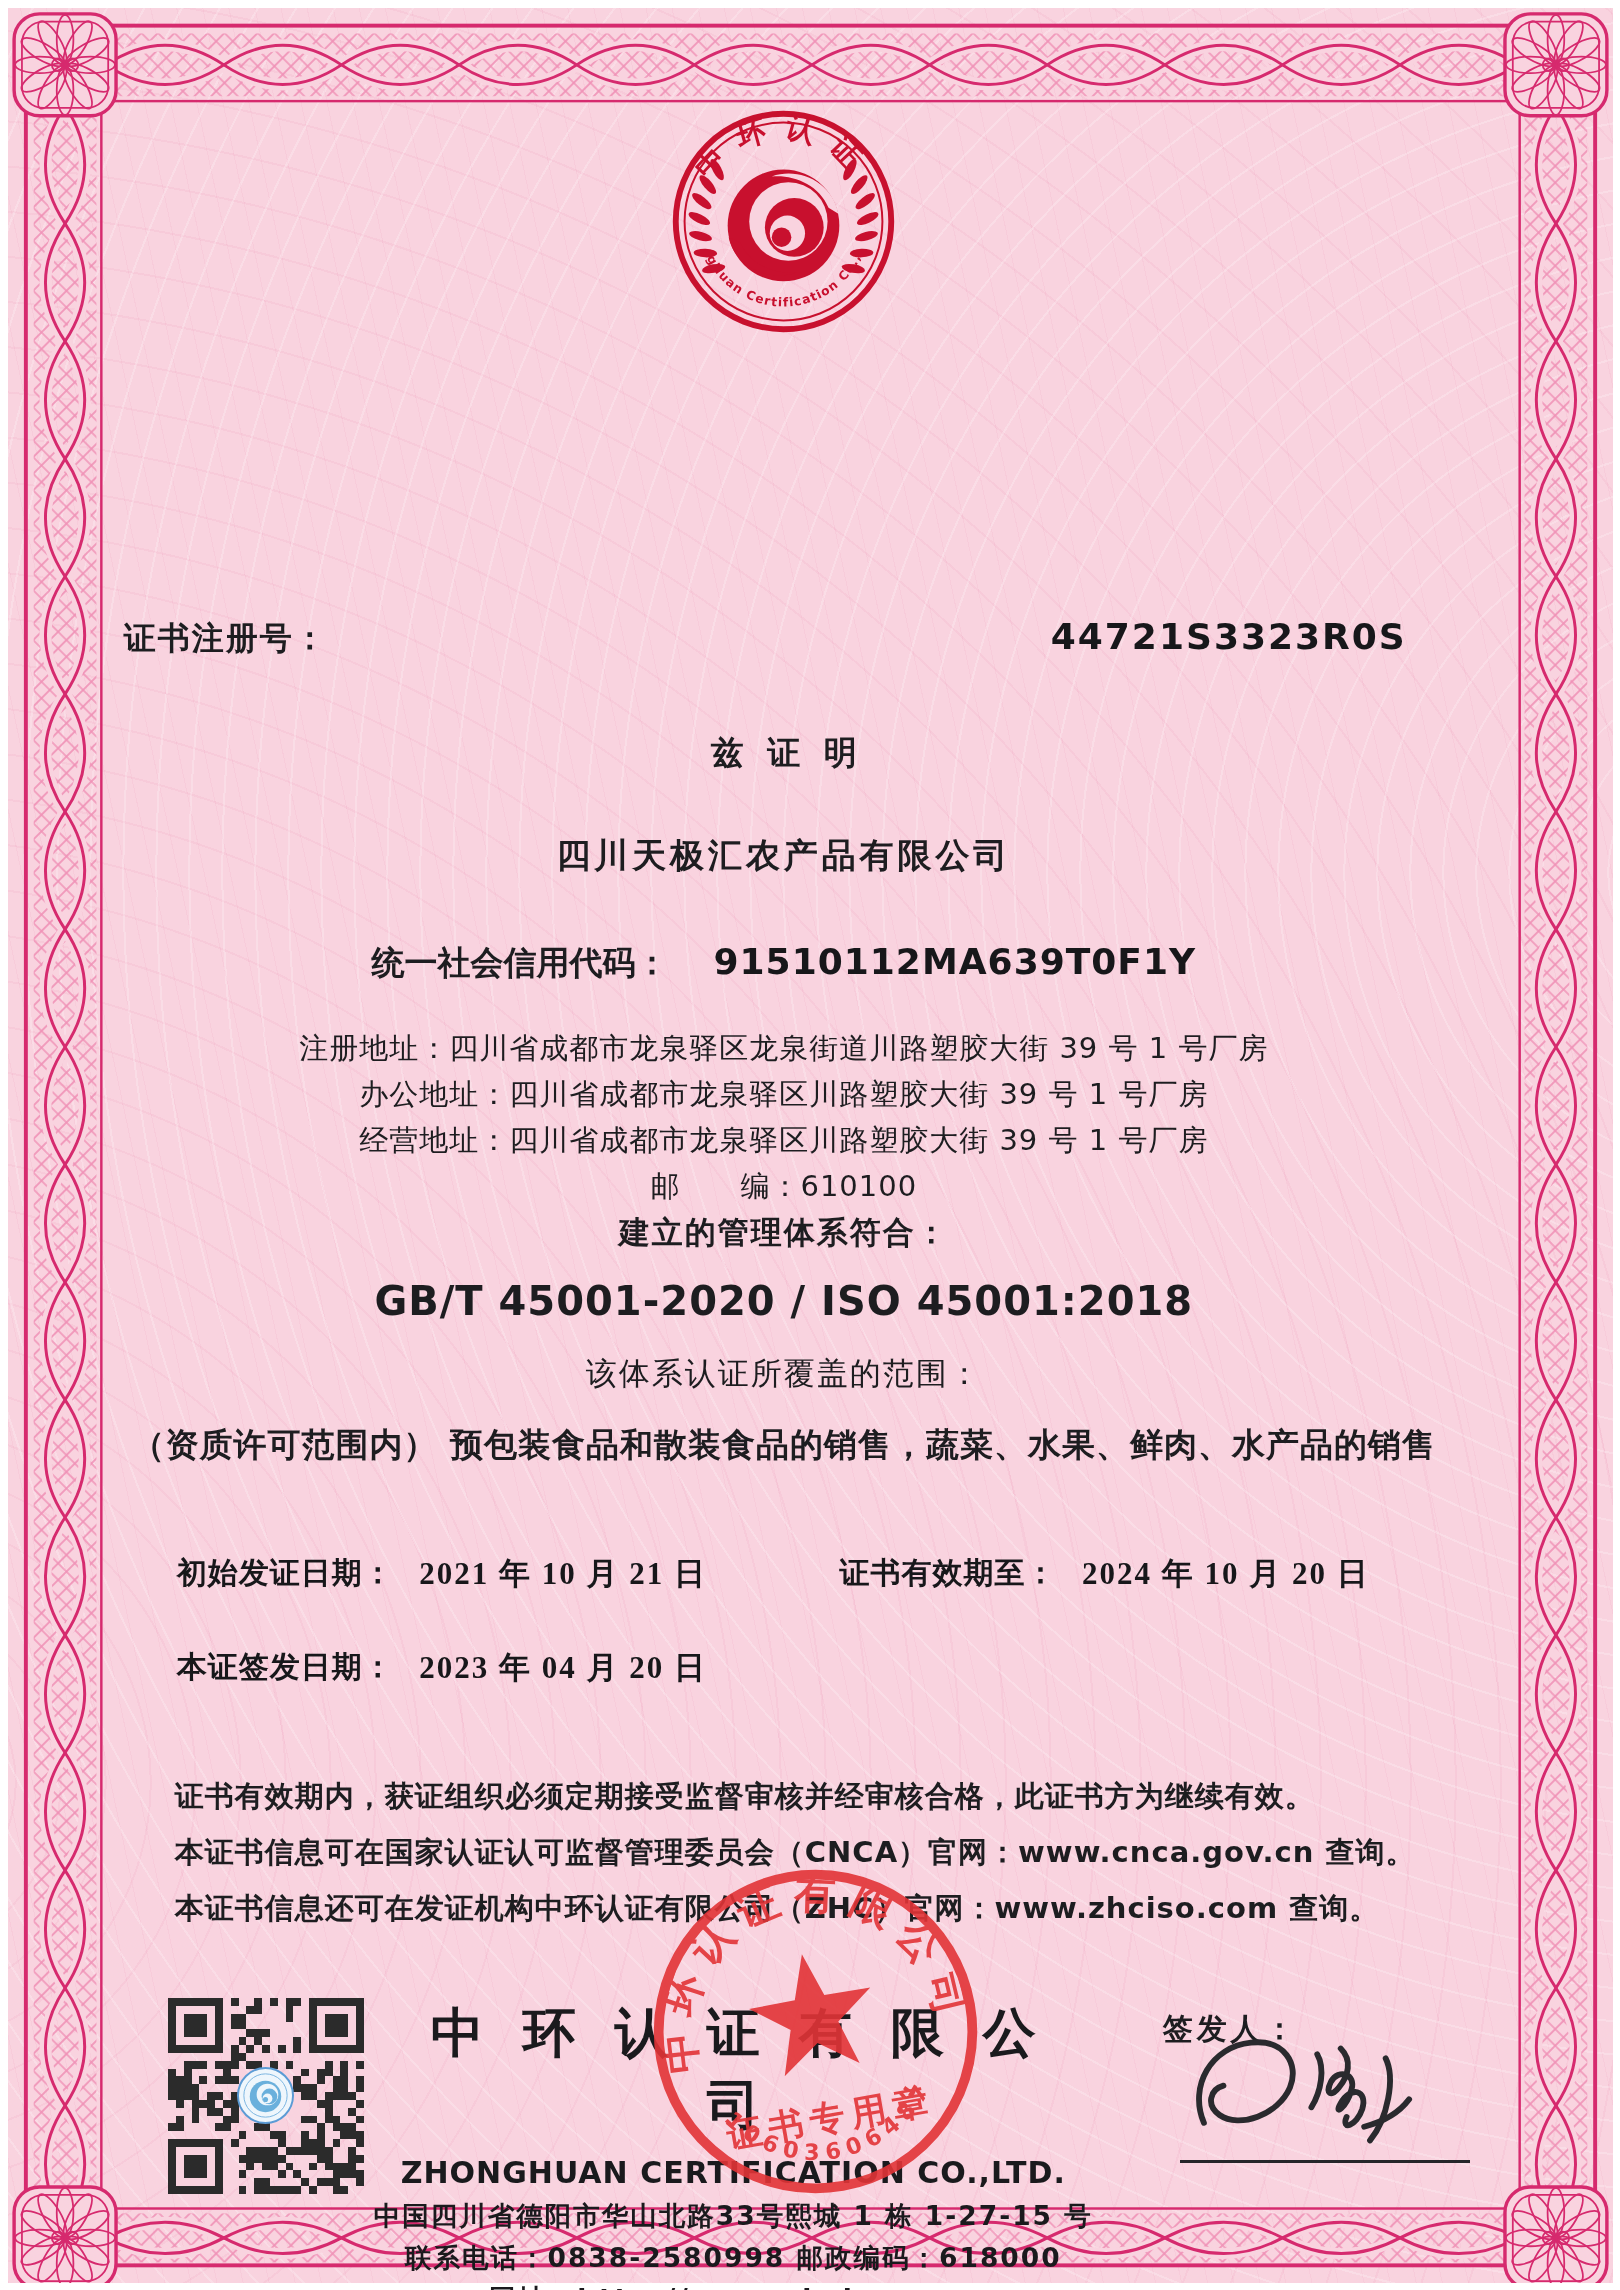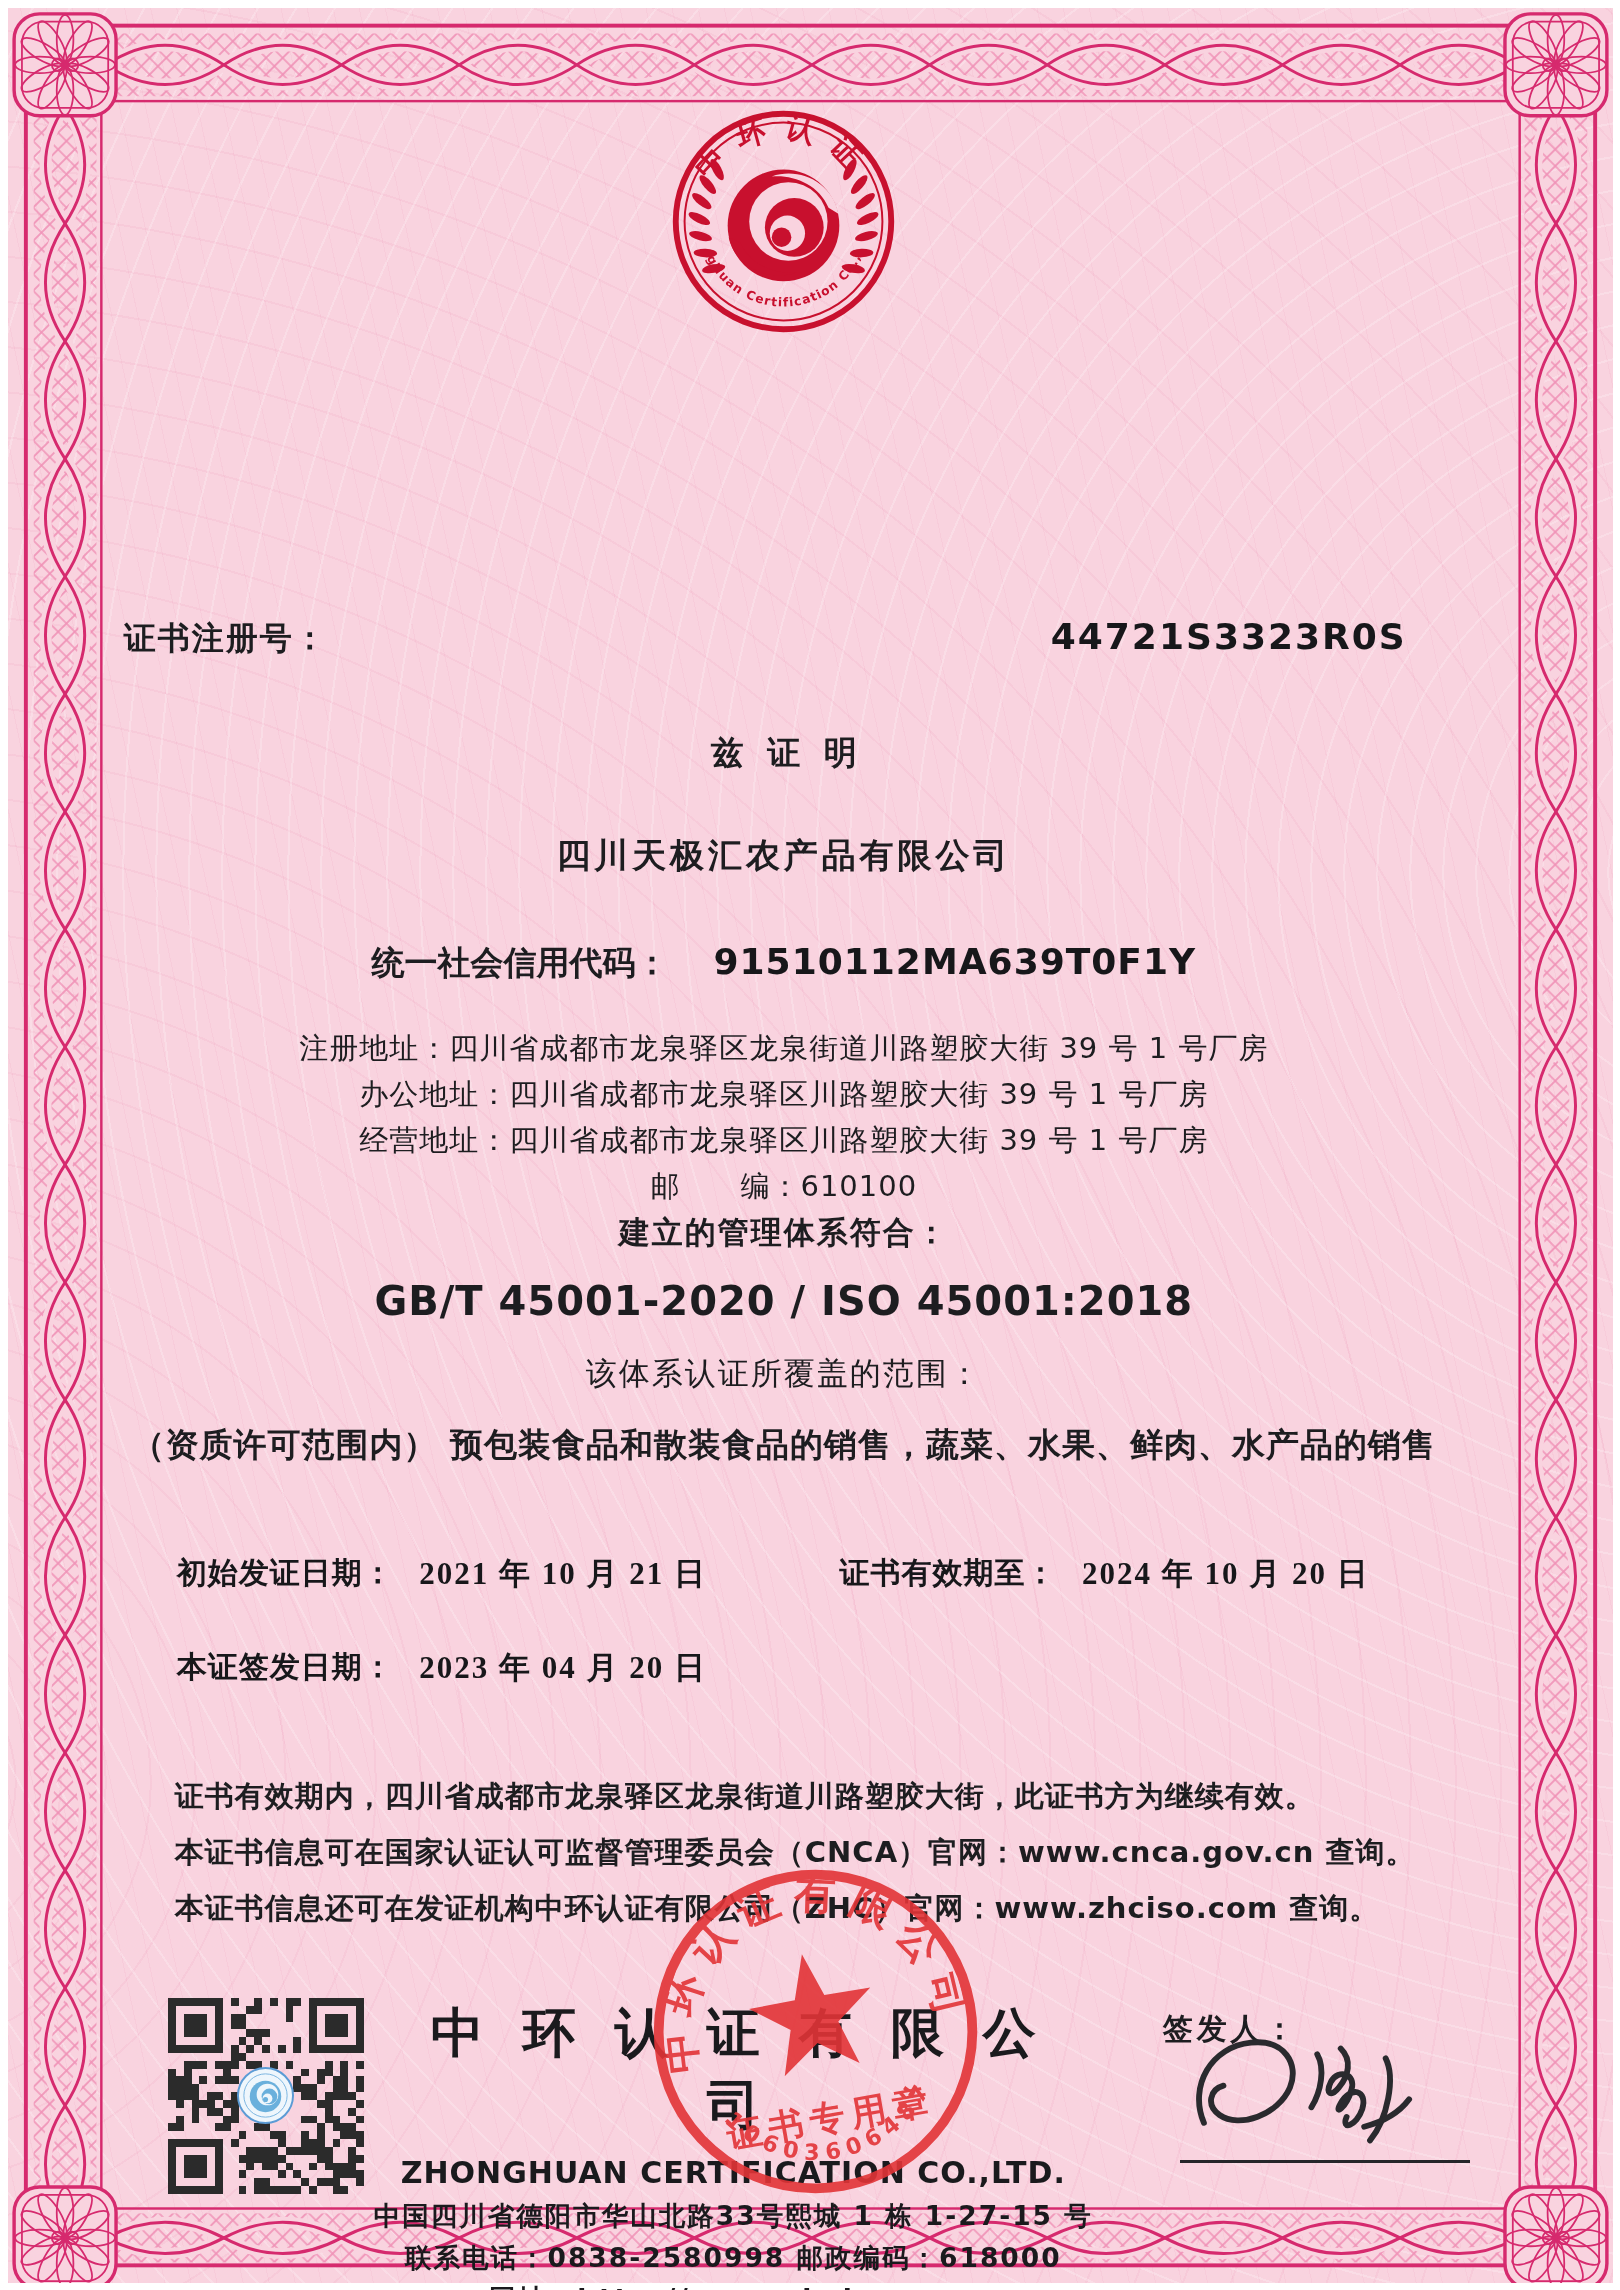--- a/index.html
+++ b/index.html
@@ -232,21 +232,21 @@
     </span>
   </div>
   <div class="abs daterow r2">
     <span class="dgroup">
       <span class="lbl">本证签发日期：</span>
       <span class="val">2023 年 04 月 20 日</span>
     </span>
   </div>
 
   <div class="abs notes">
-    <div>证书有效期内，四川省成都市龙泉驿区龙泉街道川路塑胶大街，此证书方为继续有效。</div>
+    <div>证书有效期内，获证组织必须定期接受监督审核并经审核合格，此证书方为继续有效。</div>
     <div>本证书信息可在国家认证认可监督管理委员会（CNCA）官网：www.cnca.gov.cn 查询。</div>
     <div>本证书信息还可在发证机构中环认证有限公司（ZHC）官网：www.zhciso.com 查询。</div>
   </div>
 
   <div class="abs qrwrap">
     <svg id="qr" width="196" height="196" viewBox="0 0 25 25" shape-rendering="crispEdges">
           <rect x="0" y="0" width="7" height="7" fill="#2b2b2b"></rect>
           <rect x="1" y="1" width="5" height="5" fill="#f9d3df"></rect>
           <rect x="2" y="2" width="3" height="3" fill="#2b2b2b"></rect>
           <rect x="18" y="0" width="7" height="7" fill="#2b2b2b"></rect>

